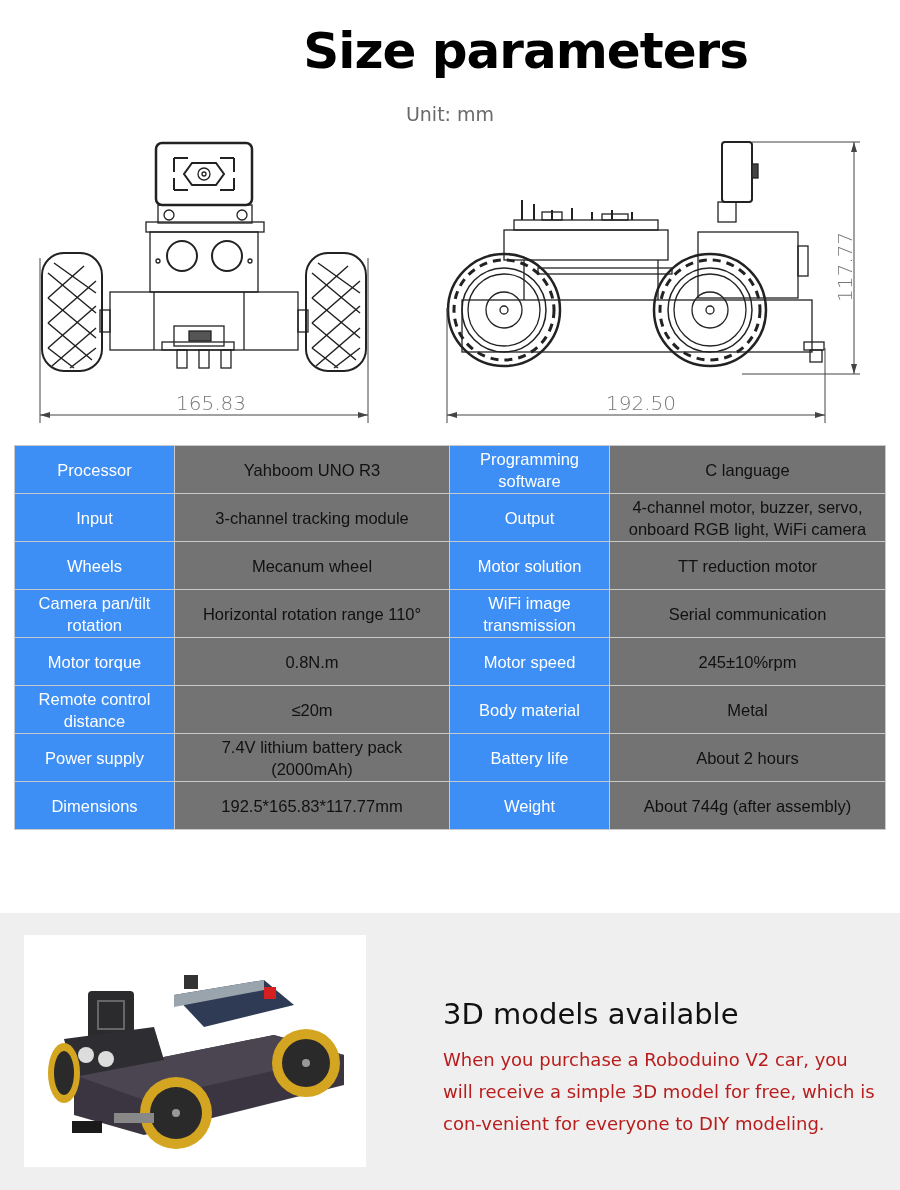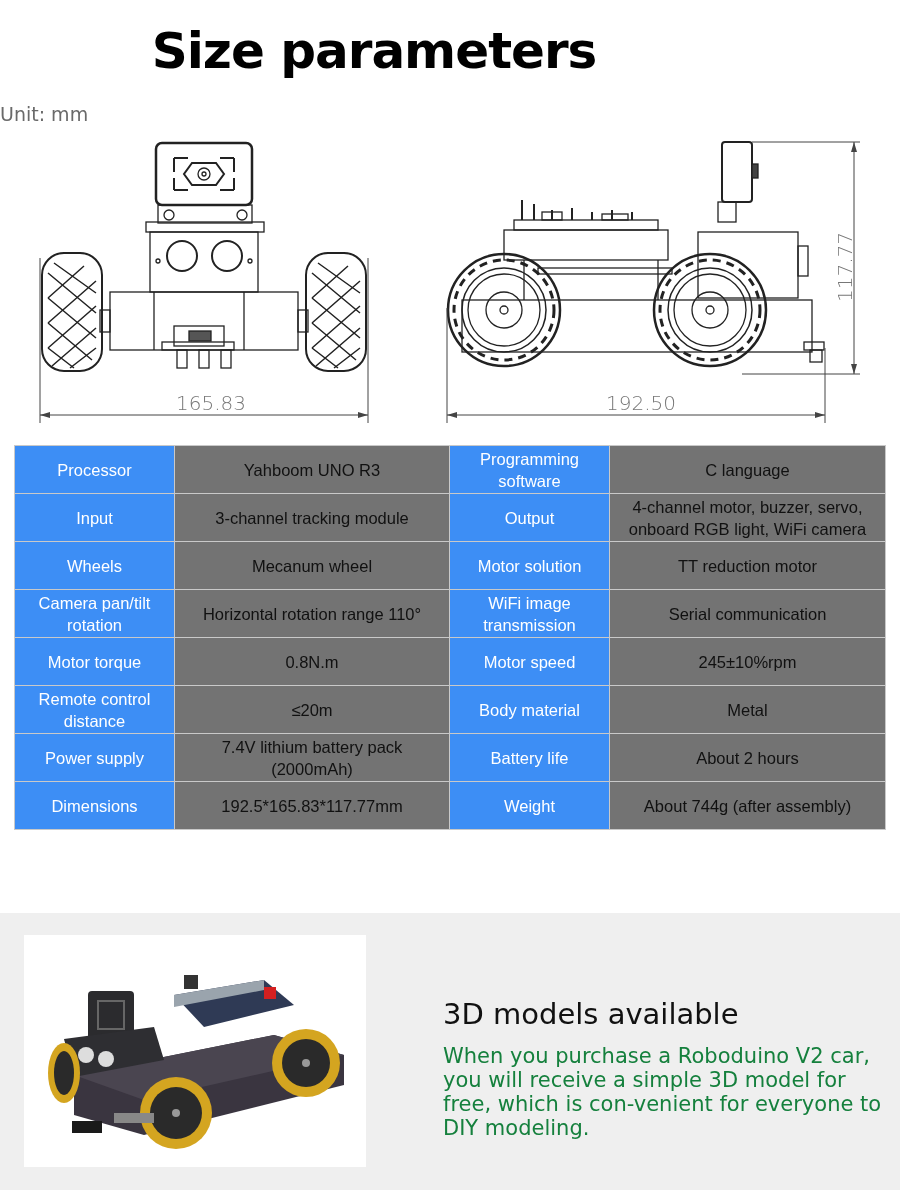--- a/index.html
+++ b/index.html
@@ -1,38 +1,38 @@
 <!DOCTYPE html>
 <html><head>
 <meta charset="utf-8">
 <style>
   * { box-sizing: border-box; margin: 0; padding: 0; }
   html, body { width: 900px; height: 1190px; background: #ffffff; overflow: hidden; }
   body { font-family: "Liberation Sans", "DejaVu Sans", sans-serif; color: #111; position: relative; }
 
-  .title { position: absolute; top: 22px; left: 0; width: 748px; text-align: center;
+  .title { position: absolute; top: 22px; left: 0; width: 748px; text-align: right;
            font-family: "DejaVu Sans", sans-serif; font-weight: bold; font-size: 50px; letter-spacing: -1px; color: #000; }
-  .unit { position: absolute; top: 103px; left: 0; width: 900px; text-align: left;
+  .unit { position: absolute; top: 103px; left: 0; width: 900px; text-align: center;
           font-family: "DejaVu Sans", sans-serif; font-size: 19px; color: #6a6a6a; }
 
   .drawing { position: absolute; }
   .drawing svg { display: block; }
   .dim-label { position: absolute; font-family: "DejaVu Sans", sans-serif; font-size: 20px; color: #777; font-weight: 300; }
 
   table.spec { position: absolute; top: 445px; left: 14px; width: 871px; border-collapse: collapse; table-layout: fixed; padding-left: 45px; }
   table.spec td { border: 1.5px solid #c9c9c9; height: 48px; text-align: center; vertical-align: middle;
                   font-size: 16.5px; line-height: 22px; padding: 0 4px; }
   table.spec td.k { background: #3d8ef5; color: #ffffff; }
   table.spec td.v { background: #737373; color: #111; }
 
   .bottom { position: absolute; top: 913px; left: 0; width: 900px; height: 277px; background: #efefef; }
   .model-card { position: absolute; top: 22px; left: 24px; width: 342px; height: 232px; background: #ffffff; }
   .bottom-title { position: absolute; top: 84px; left: 443px; font-family: "DejaVu Sans", sans-serif; font-size: 29px; color: #111; }
   .bottom-text { position: absolute; top: 131px; left: 443px; width: 440px; font-family: "DejaVu Sans", sans-serif;
-                 font-size: 21px; line-height: 24px; color: #15803d; }
+                 font-size: 18px; line-height: 32px; color: #b91c1c; }
 </style>
 </head>
 <body>
 
 <div class="title">Size parameters</div>
 <div class="unit">Unit: mm</div>
 
 <div class="drawing" style="left:34px; top:138px;">
   <svg width="340" height="285" viewBox="0 0 340 285" fill="none" stroke="#222" stroke-width="1.3">
 

